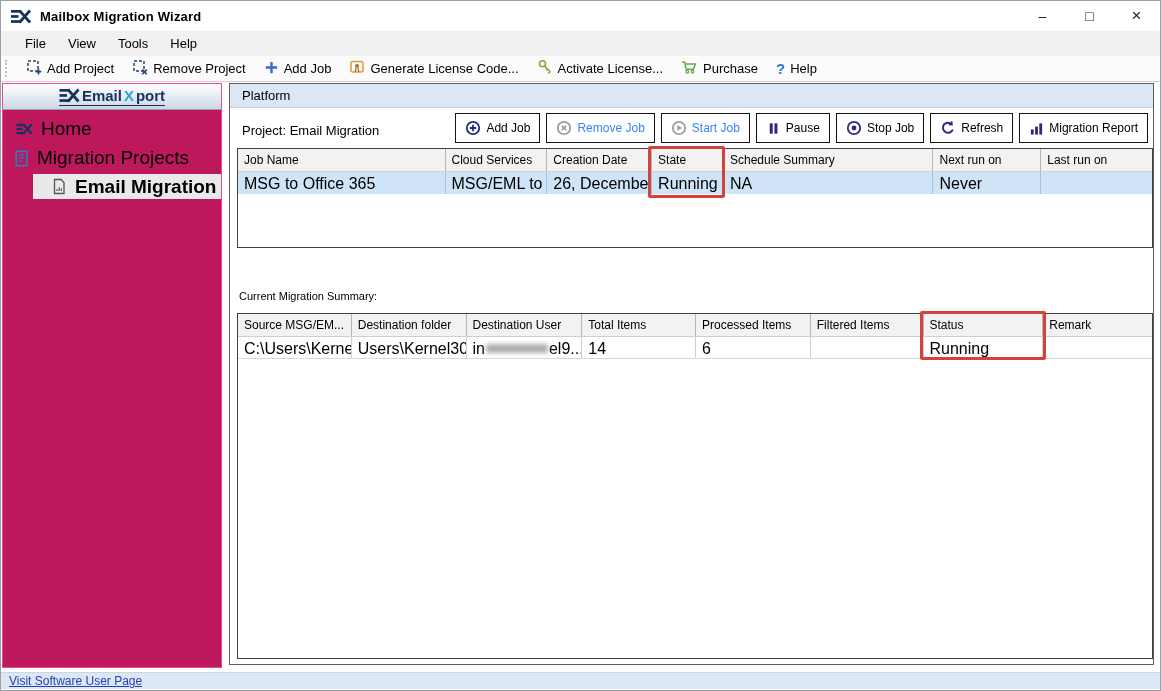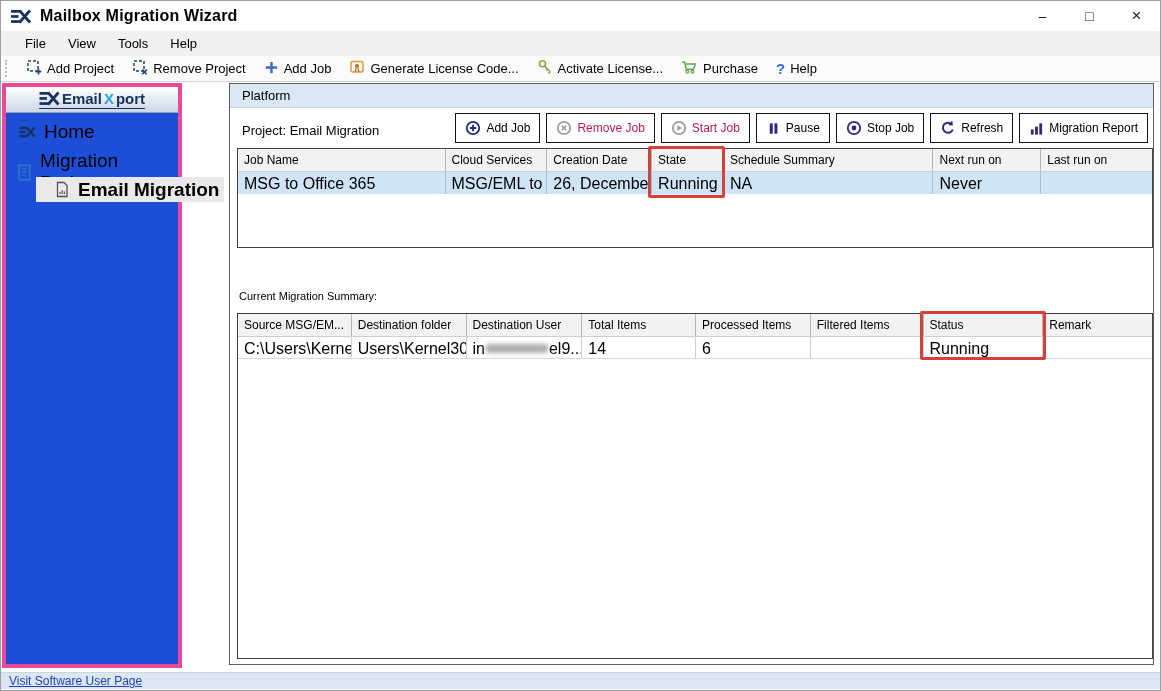--- a/index.html
+++ b/index.html
@@ -5,53 +5,53 @@
   * { margin:0; padding:0; box-sizing:border-box; }
   body { background:#e8e8e8; font-family:"Liberation Sans", sans-serif; }
   .window {
     position:relative; width:1161px; height:691px; background:#fff;
     border:1px solid #9aa0a6; overflow:hidden;
     font-family:"Liberation Sans", sans-serif; color:#000;
   }
   
   .titlebar { position:absolute; top:0; left:0; right:0; height:30px; background:#fff; display:flex; align-items:center; padding-left:10px; }
   .titlebar .app-icon { display:flex; align-items:center; }
-  .title-text { font-size:16px; font-weight:700; margin-left:9px; letter-spacing:.2px; }
+  .title-text { font-size:13px; font-weight:700; margin-left:9px; letter-spacing:.2px; }
   .win-controls { margin-left:auto; display:flex; height:100%; }
   .win-btn { width:47px; height:100%; display:flex; align-items:center; justify-content:center; font-size:14px; color:#222; cursor:default; }
   .win-btn.close { font-size:17px; }
   
   .menubar { position:absolute; top:30px; left:0; right:0; height:25px; background:#f0f0f0; display:flex; align-items:center; padding-left:13px; font-size:13px; }
   .menu-item { padding:3px 11px; }
   
   .toolbar { position:absolute; top:55px; left:0; right:0; height:26px; background:#fbfbfb; border-bottom:1px solid #d2d2d2; display:flex; align-items:center; font-size:13px; padding-left:4px; }
   .grip { width:5px; height:17px; border-left:2px dotted #bdbdbd; margin-right:7px; }
   .tb-item { display:flex; align-items:center; gap:5px; padding:0 9px; height:100%; }
   .tb-item svg, .tb-item .qmark { flex:0 0 auto; }
   .qmark { color:#2e75cc; font-weight:700; font-size:15px; }
   
-  .sidebar { position:absolute; left:1px; top:82px; width:180px; height:585px; background:#1d4ed8; border:4px solid #ec4899; }
+  .sidebar { position:absolute; left:1px; top:82px; width:220px; height:585px; background:#be185d; border:1px solid #ec4899; }
   .sidebar-header { height:26px; background:linear-gradient(#ffffff,#ccd7e5); border-bottom:1px solid #96a1af; display:flex; align-items:center; justify-content:center; gap:3px; }
   .brand { display:flex; align-items:center; gap:2px; border-bottom:1.5px solid #17325e; padding-bottom:1px; }
   .brand-text { font-size:15px; font-weight:700; color:#17325e; }
   .brand-accent { font-size:15px; font-weight:700; color:#2aa7df; }
   .side-item { position:absolute; display:flex; align-items:center; gap:8px; font-size:19px; }
   .side-home { left:13px; top:34px; }
   .side-projects { left:11px; top:63px; }
   .side-selected { left:30px; top:90px; width:188px; height:25px; background:#e9e9e9; padding-left:19px; font-weight:700; gap:9px; }
   
   .statusbar { position:absolute; left:0; right:0; top:671px; height:17px; background:#dde7f3; border-top:1px solid #ccd5e0; display:flex; align-items:center; padding-left:8px; }
   .status-link { font-size:12px; color:#2243b6; text-decoration:underline; cursor:pointer; }
   
   .main-panel { position:absolute; left:228px; top:82px; width:925px; height:582px; background:#fff; border:1px solid #5f5f5f; }
   .panel-header { height:24px; background:#dbe7f5; border-bottom:1px solid #c3cfde; display:flex; align-items:center; padding-left:12px; font-size:13px; }
   .project-label { position:absolute; left:12px; top:39px; font-size:13px; }
   .btn-row { position:absolute; top:29px; right:5px; display:flex; gap:6px; }
   .abtn { height:30px; border:1px solid #141414; background:#fff; display:flex; align-items:center; gap:5px; padding:0 9px; font-size:12px; cursor:pointer; }
-  .abtn.disabled { color:#be185d; cursor:default; }
+  .abtn.disabled { color:#3b82f6; cursor:default; }
   
   .grid { position:absolute; left:7px; width:916px; border:1px solid #404040; background:#fff; overflow:hidden; }
   .jobs-grid { top:64px; height:100px; }
   .summary-grid { top:229px; height:346px; }
   .tr { display:flex; width:100%; }
   .thead { height:23px; background:#f2f2f2; border-bottom:1px solid #cfcfcf; }
   .th { font-size:12px; padding:4px 6px; border-right:1px solid #b6b6b6; white-space:nowrap; overflow:hidden; }
   .th:last-child { border-right:none; }
   .trow { height:22px; font-size:16px; }
   .jobs-row { background:#cfe4f7; }

